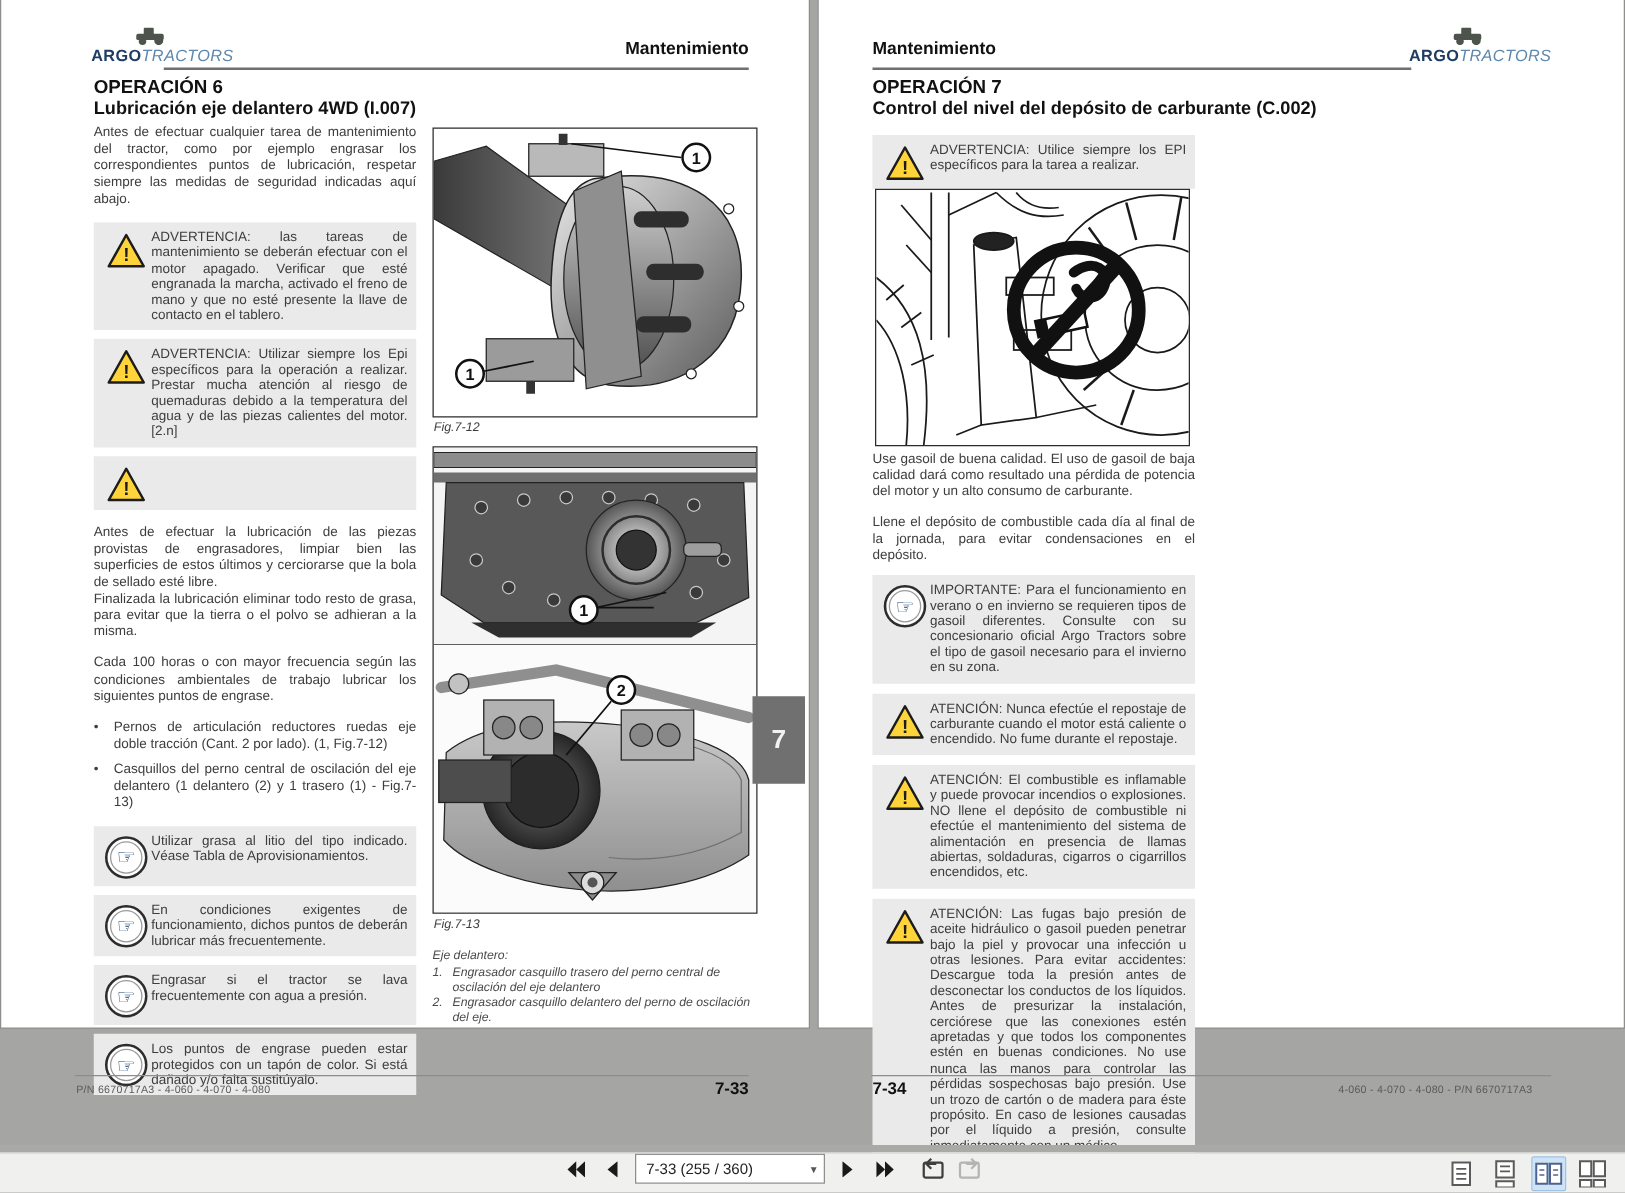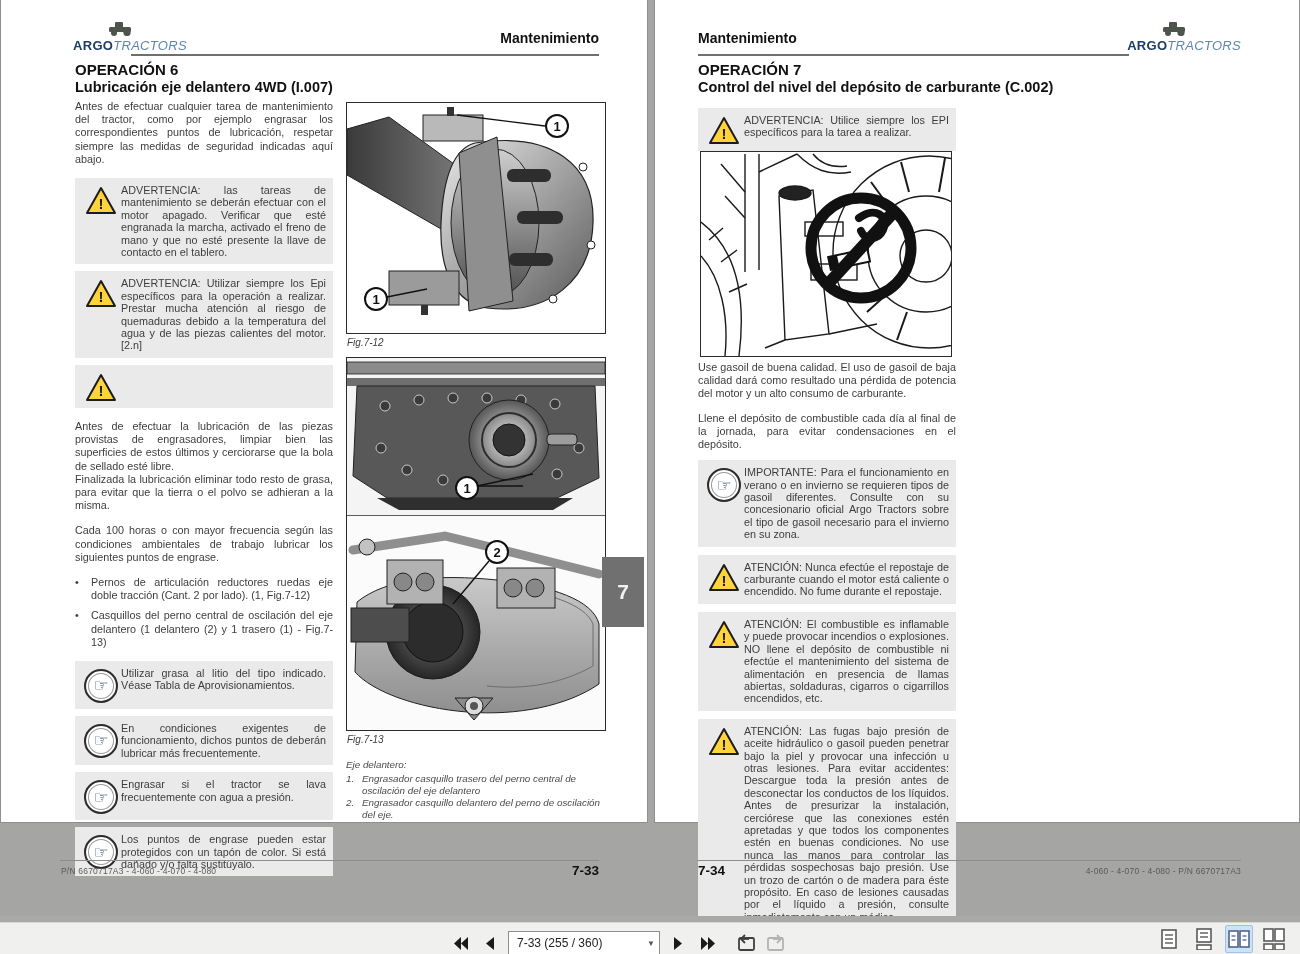--- a/index.html
+++ b/index.html
@@ -63,21 +63,21 @@
   .foot-page{position:absolute;top:863px;font-size:13.5px;font-weight:bold;color:#111;}
 
   
   .chap-tab{position:absolute;left:601px;top:557px;width:42px;height:70px;background:#707070;
     display:flex;align-items:center;justify-content:center;
     color:#f2f2f2;font-size:21px;font-weight:bold;}
 
   
   #toolbar-strip{position:absolute;left:0;top:916px;width:1300px;height:6px;background:#a9a9a7;}
   #toolbar{position:absolute;left:0;top:922px;width:1300px;height:32px;background:#f0f0ee;border-top:1px solid #d8d8d6;}
-  .tb-center{position:absolute;left:448px;top:0;height:32px;display:flex;align-items:flex-end;gap:6px;}
+  .tb-center{position:absolute;left:448px;top:0;height:32px;display:flex;align-items:flex-start;gap:6px;}
   .tb-right{position:absolute;right:12px;top:0;height:32px;display:flex;align-items:center;gap:7px;}
   .tb-btn{width:24px;height:24px;display:flex;align-items:center;justify-content:center;cursor:pointer;border-radius:2px;}
   .page-combo{
     width:138px;height:22px;background:#fff;border:1px solid #8f8f8f;
     display:flex;align-items:center;font-size:12px;color:#222;padding:0 4px 0 8px;justify-content:space-between;
   }
   .combo-arrow{font-size:8px;color:#555;}
   .layout-btn{width:26px;height:26px;display:flex;align-items:center;justify-content:center;border-radius:2px;border:1px solid transparent;}
   .layout-btn.sel{background:#cfe3f6;border:1px solid #9ec4e5;}
 </style>
@@ -426,21 +426,21 @@
             <polygon points="16,2 30,27 2,27" fill="#ffd43a" stroke="#1c1c1c" stroke-width="2" stroke-linejoin="round"></polygon>
             <text x="16" y="23" text-anchor="middle" font-size="15" font-weight="bold" fill="#1c1c1c" font-family="Liberation Sans,sans-serif">!</text>
           </svg>
       </span>
       <span class="tx">ATENCIÓN: Las fugas bajo presión de aceite hidráulico o gasoil pueden penetrar bajo la piel y provocar una infección u otras lesiones. Para evitar accidentes: Descargue toda la presión antes de desconectar los conductos de los líquidos. Antes de presurizar la instalación, cerciórese que las conexiones estén apretadas y que todos los componentes estén en buenas condiciones. No use nunca las manos para controlar las pérdidas sospechosas bajo presión. Use un trozo de cartón o de madera para éste propósito. En caso de lesiones causadas por el líquido a presión, consulte inmediatamente con un médico.</span>
     </div>
   </div>
 
   <div class="foot-rule" style="left:42px;right:58px;"></div>
   <div class="foot-page" style="left:43px;">7-34</div>
-  <div class="foot-small" style="right:58px;text-align:right;">4-060 - 4-070 - 4-080 - P/N 6670717A3</div>
+  <div class="foot-small" style="right:73px;text-align:right;">4-060 - 4-070 - 4-080 - P/N 6670717A3</div>
 </div>
 
 <div id="toolbar-strip"></div>
 <div id="toolbar">
   <div class="tb-center">
     <span class="tb-btn">
       <svg width="15" height="13" viewBox="0 0 15 13">
           <polygon points="8,0 8,13 1,6.5" fill="#1a1a1a"></polygon>
           <polygon points="15,0 15,13 8,6.5" fill="#1a1a1a"></polygon>
         </svg>

